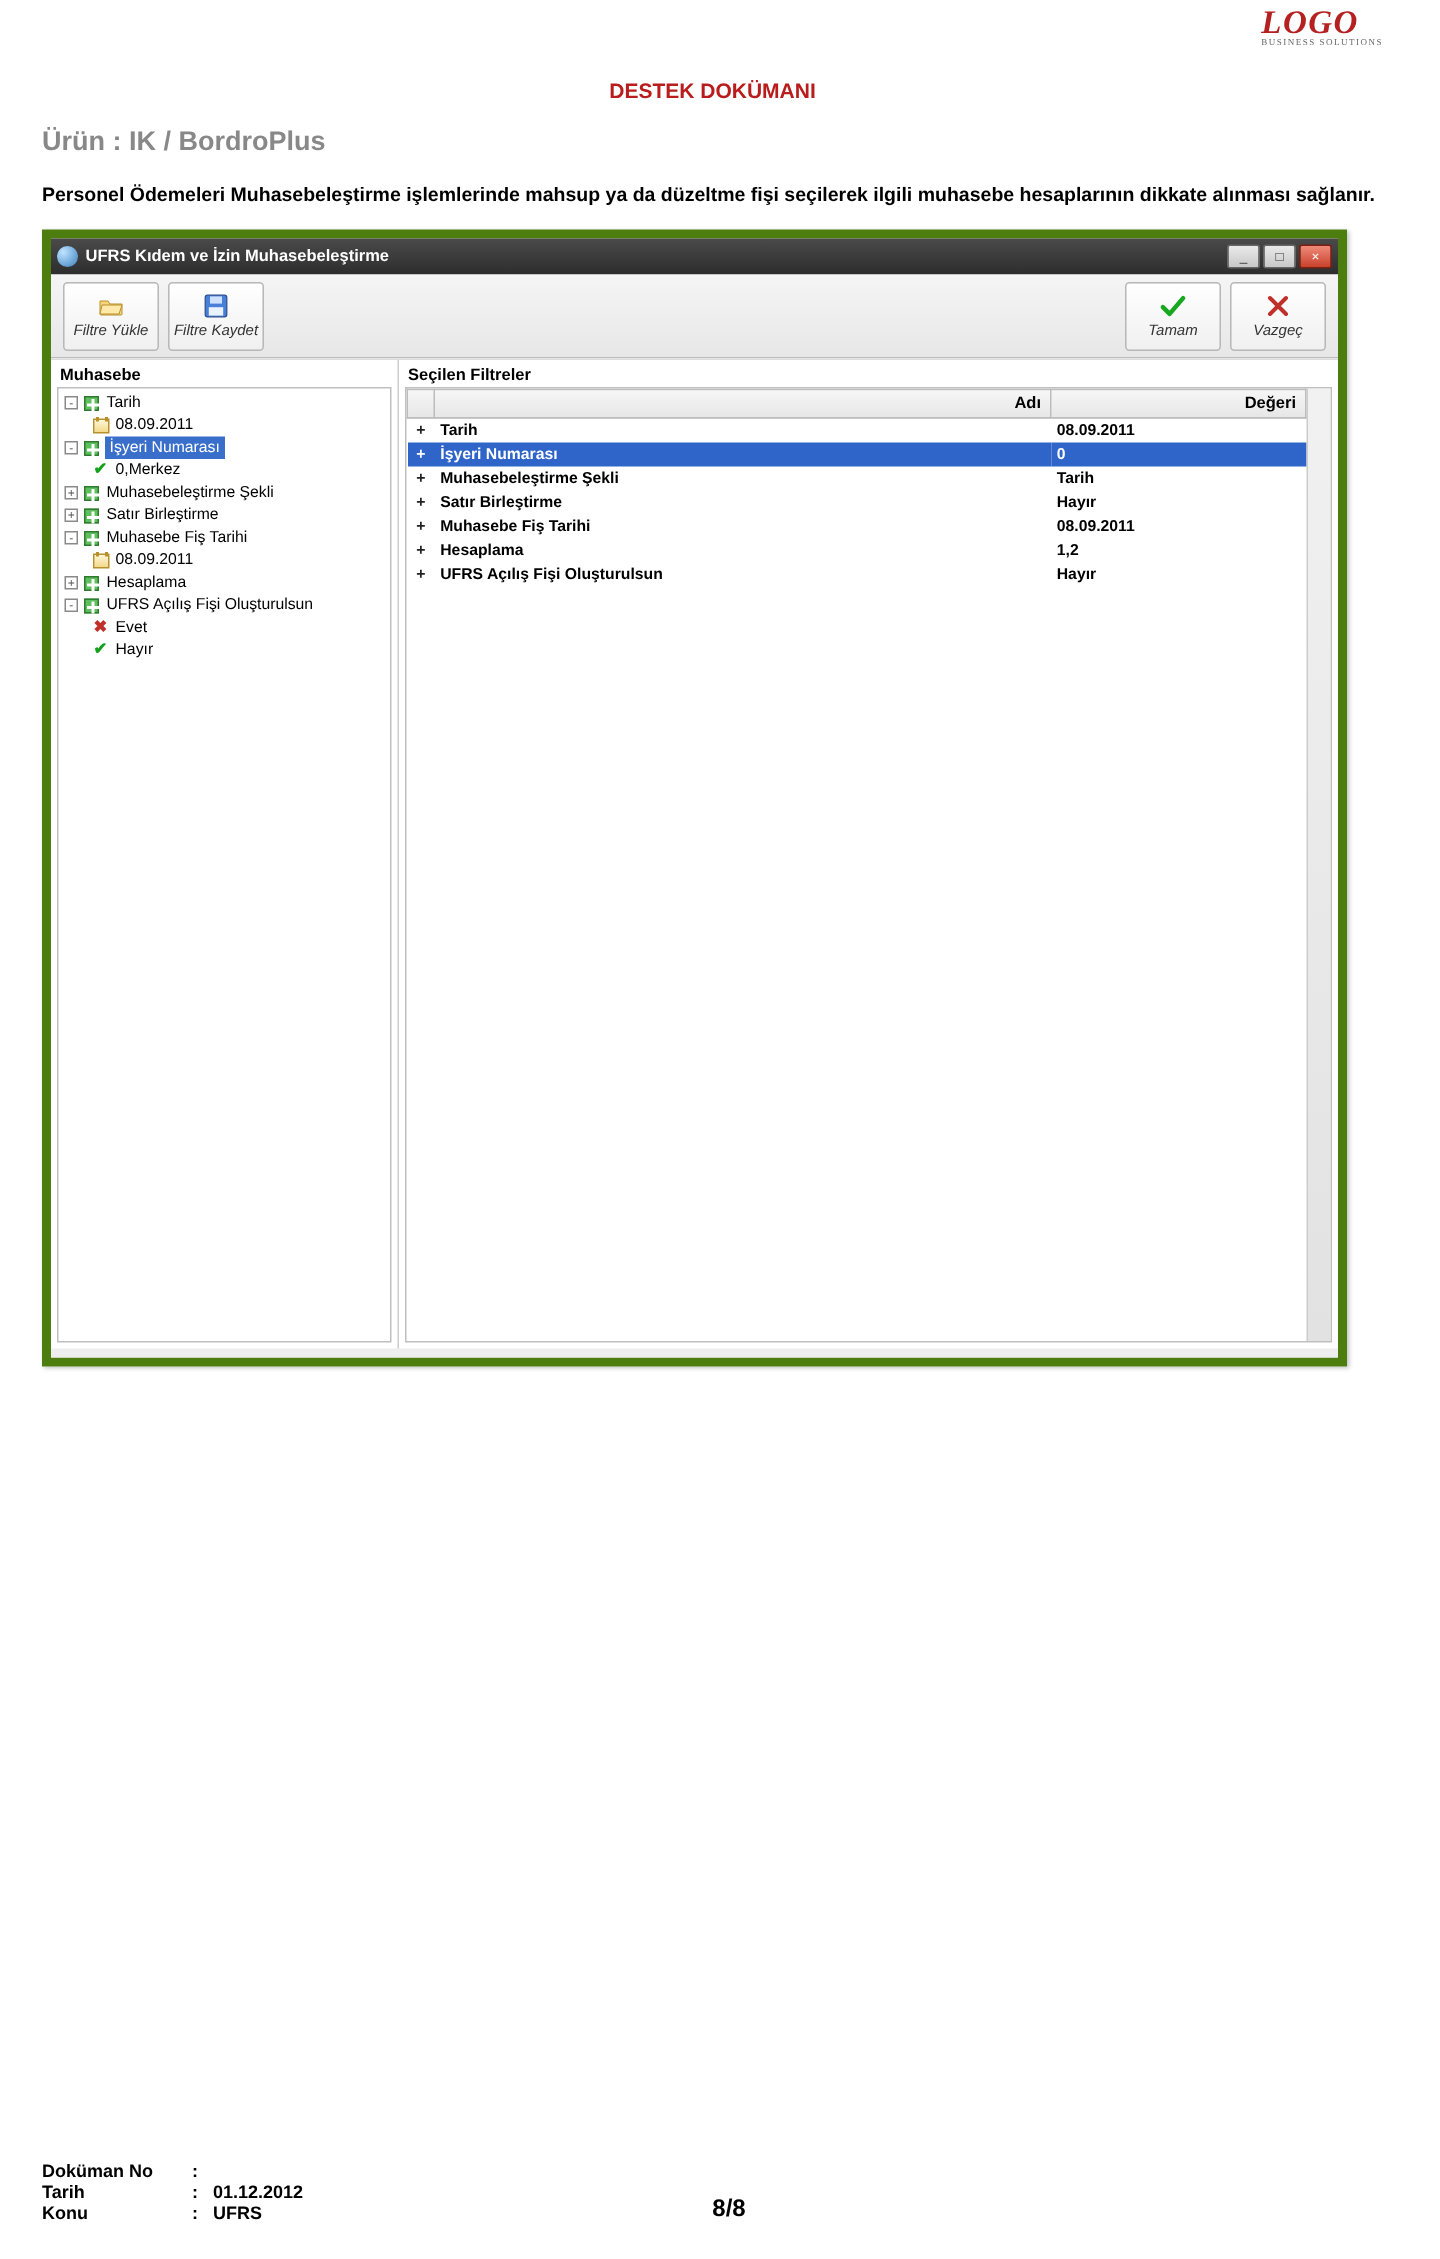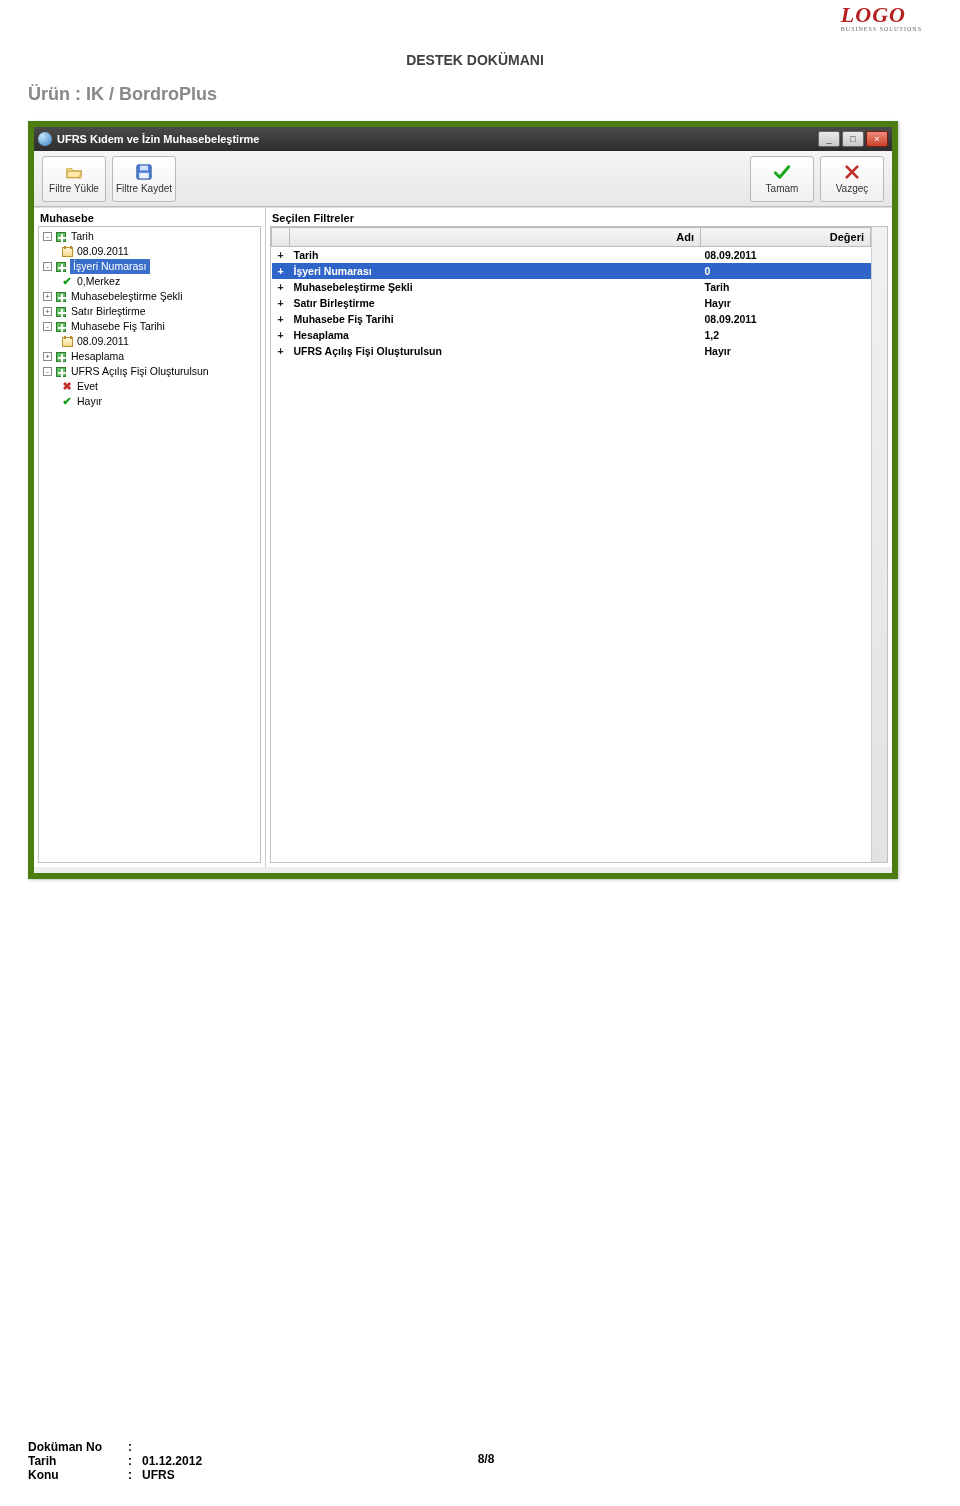--- a/index.html
+++ b/index.html
@@ -13,21 +13,21 @@
     position: relative;
   }
   .page { padding: 30px 38px 30px 28px; position: relative; height: 100%; }
   .logo {
     position: absolute; top: 4px; right: 38px;
     color: #b52020; font-family: Georgia, "Times New Roman", serif;
     font-weight: bold; font-size: 22px; font-style: italic;
     letter-spacing: 1px; line-height: 1;
   }
   .logo-sub { font-size: 6px; color: #6a6a6a; letter-spacing: 1px; display:block; font-style: normal; font-weight: normal; text-align: right; }
-  .doc-header { text-align: center; font-weight: bold; font-size: 14px; color: #404040; margin-top: 22px; margin-bottom: 16px; }
+  .doc-header { text-align: center; font-weight: bold; font-size: 14px; color: #b91c1c; margin-top: 22px; margin-bottom: 16px; }
   .meta-top { color: #888; font-weight: bold; font-size: 18px; margin-bottom: 16px; }
   .body-text { font-size: 13px; color: #000; font-weight: bold; line-height: 1.4; margin-bottom: 14px; text-align: justify; }
 
   
   .app-window {
     width: 870px;
     border: 6px solid #4d7c0f;
     box-shadow: 1px 1px 3px rgba(0,0,0,.25);
     background: #fff;
     margin-top: 4px;
@@ -44,21 +44,21 @@
   }
   .titlebar .title { color: #fff; font-size: 11px; flex: 1; font-weight: bold; }
   .winbtn { width: 22px; height: 16px; margin-left: 2px; background: linear-gradient(#e9e9e9,#c9c9c9); border:1px solid #666; border-radius:2px; display:flex; align-items:center; justify-content:center; }
   .winbtn.close { background: linear-gradient(#f08a7a,#c9412b); border-color:#7a1f12; }
   .winbtn span { font-size: 9px; color:#333; line-height:1; }
   .winbtn.close span { color:#fff; }
 
   .toolbar {
     height: 56px; background: linear-gradient(#f5f5f5,#e7e7e7);
     border-bottom: 1px solid #bbb;
-    display: flex; align-items: center; padding: 4px 8px; gap: 6px;
+    display: flex; align-items: center; padding: 4px 8px; gap: 6px; font-style: italic;
   }
   .tool-btn {
     width: 64px; height: 46px; border:1px solid #b8b8b8; border-radius:3px;
     background: linear-gradient(#ffffff,#f0f0f0);
     display:flex; flex-direction:column; align-items:center; justify-content:center; gap:2px;
     font-size: 10px; color:#333;
   }
   .tool-btn .ico { width:20px; height:18px; display:flex; align-items:center; justify-content:center; }
   .spacer { flex:1; }
 
@@ -103,21 +103,21 @@
   .status-strip { height:6px; background:#eee; }
 
   
   .footer {
     position:absolute; left:28px; bottom:24px;
     font-size:12px; font-weight:bold; color:#000;
   }
   .footer .row { display:flex; }
   .footer .k { width:100px; }
   .footer .colon { width:14px; }
-  .pagenum { position:absolute; bottom:40px; left:50%; transform:translateX(-50%); font-weight:bold; font-size:12px;padding-left:12px; }
+  .pagenum { position:absolute; bottom:24px; left:50%; transform:translateX(-50%); font-weight:bold; font-size:16px;padding-left:12px; }
 
   
   .ic-plus { width:10px; height:10px; background:#5fbf5f; border:1px solid #2e7a2e; position:relative; }
   .ic-plus::before, .ic-plus::after { content:""; position:absolute; background:#fff; }
   .ic-plus::before { left:4px; top:1px; width:2px; height:8px; }
   .ic-plus::after  { top:4px; left:1px; height:2px; width:8px; }
   .ic-cal { width:11px; height:10px; border:1px solid #b8902e; background:linear-gradient(#fff6d9,#f3d98a); position:relative;}
   .ic-cal::before { content:""; position:absolute; top:-2px; left:1px; width:2px; height:3px; background:#b8902e; box-shadow:6px 0 #b8902e;}
   .ic-check { color:#13a01c; font-weight:bold; font-size:11px; }
   .ic-cross { color:#c0302b; font-weight:bold; font-size:11px; }
@@ -136,20 +136,21 @@
   </div>
 
   <div class="doc-header">DESTEK DOKÜMANI</div>
 
   <div class="meta-top">
     <span>Ürün</span>
     <span>:  </span>
     <span>IK / BordroPlus</span>
   </div>
 
+  <div class="body-text">Personel Ödemeleri Muhasebeleştirme işlemlerinde mahsup ya da düzeltme fişi seçilerek ilgili muhasebe hesaplarının dikkate alınması sağlanır.</div>
 
   <div class="app-window">
     <div class="titlebar">
       <span class="app-icon"></span>
       <span class="title">UFRS Kıdem ve İzin Muhasebeleştirme</span>
       <div class="winbtn">
           <span>_</span>
         </div>
       <div class="winbtn">
           <span>□</span>

